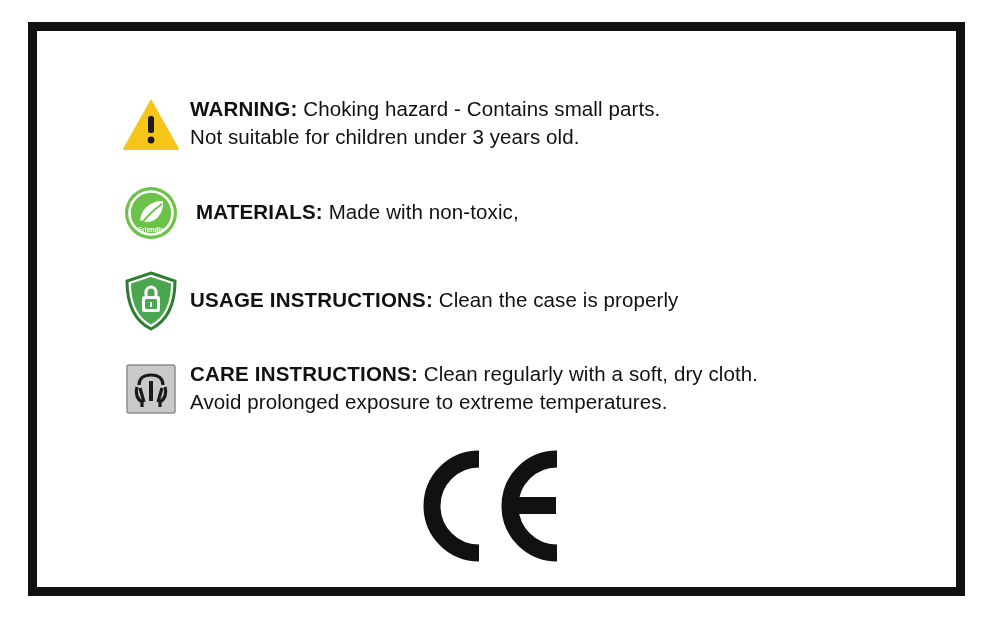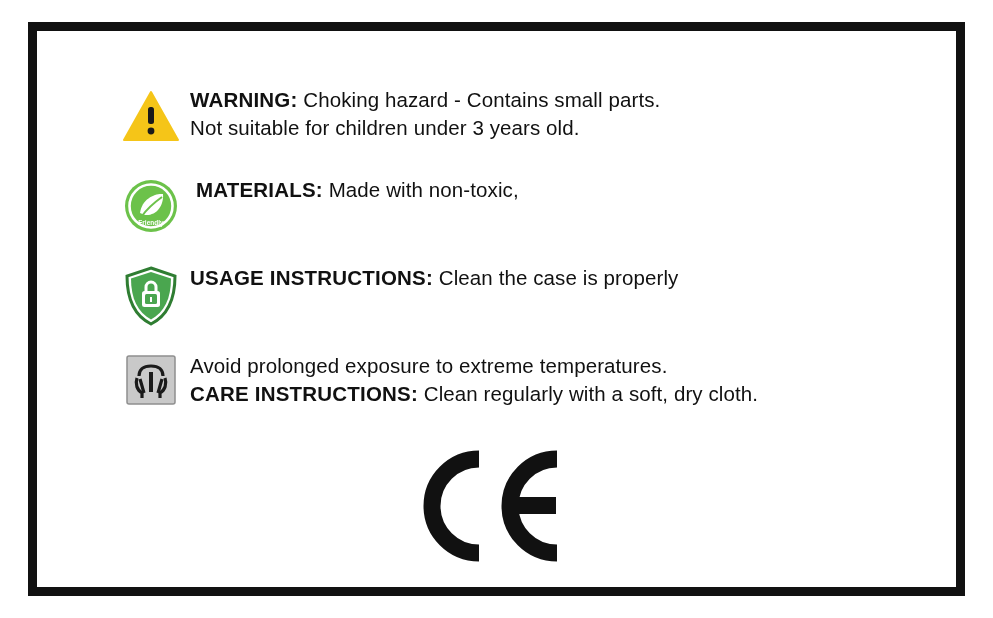--- a/index.html
+++ b/index.html
@@ -24,21 +24,21 @@
     box-sizing: border-box;
   }
   .rows {
     position: absolute;
     left: 75px;
     top: 55px;
     width: 820px;
   }
   .row {
     display: flex;
-    align-items: flex-start;
+    align-items: center;
     margin-bottom: 14px;
     min-height: 74px;
   }
   .icon-cell {
     width: 78px;
     flex: 0 0 78px;
     display: flex;
     justify-content: center;
     align-items: flex-start;
     padding-top: 4px;
@@ -150,22 +150,22 @@
           <svg width="52" height="52" viewBox="0 0 52 52">
             <rect x="2" y="2" width="48" height="48" rx="2" fill="#c9c9c9" stroke="#8f8f8f" stroke-width="1.5"></rect>
             <path d="M14 22 c0 -6 4 -10 12 -10 s12 4 12 10" fill="none" stroke="#1a1a1a" stroke-width="3.2"></path>
             <path d="M12 24 c-2 6 0 12 5 15 l0 5 m18 0 l0 -5 c5 -3 7 -9 5 -15" fill="none" stroke="#1a1a1a" stroke-width="3.2"></path>
             <rect x="24" y="18" width="4" height="20" fill="#1a1a1a"></rect>
             <path d="M15 25 l4 14 M37 25 l-4 14" stroke="#1a1a1a" stroke-width="3.2"></path>
           </svg>
         </div>
       </div>
       <div class="text-cell">
+        <div class="line"><span class="head">CARE INSTRUCTIONS:</span><span> Clean regularly with a soft, dry cloth.</span></div>
         <div class="line second">Avoid prolonged exposure to extreme temperatures.</div>
-        <div class="line"><span class="head">CARE INSTRUCTIONS:</span><span> Clean regularly with a soft, dry cloth.</span></div>
       </div>
     </div>
 
   </div>
 
   <div class="ce-mark">
     <svg width="180" height="118" viewBox="0 0 180 118" aria-label="CE">
       <path d="M72 12 A47 47 0 1 0 72 106" fill="none" stroke="#111111" stroke-width="17"></path>
       <path d="M150 12 A47 47 0 1 0 150 106" fill="none" stroke="#111111" stroke-width="17"></path>
       <rect x="103" y="50" width="46" height="17" fill="#111111"></rect>

